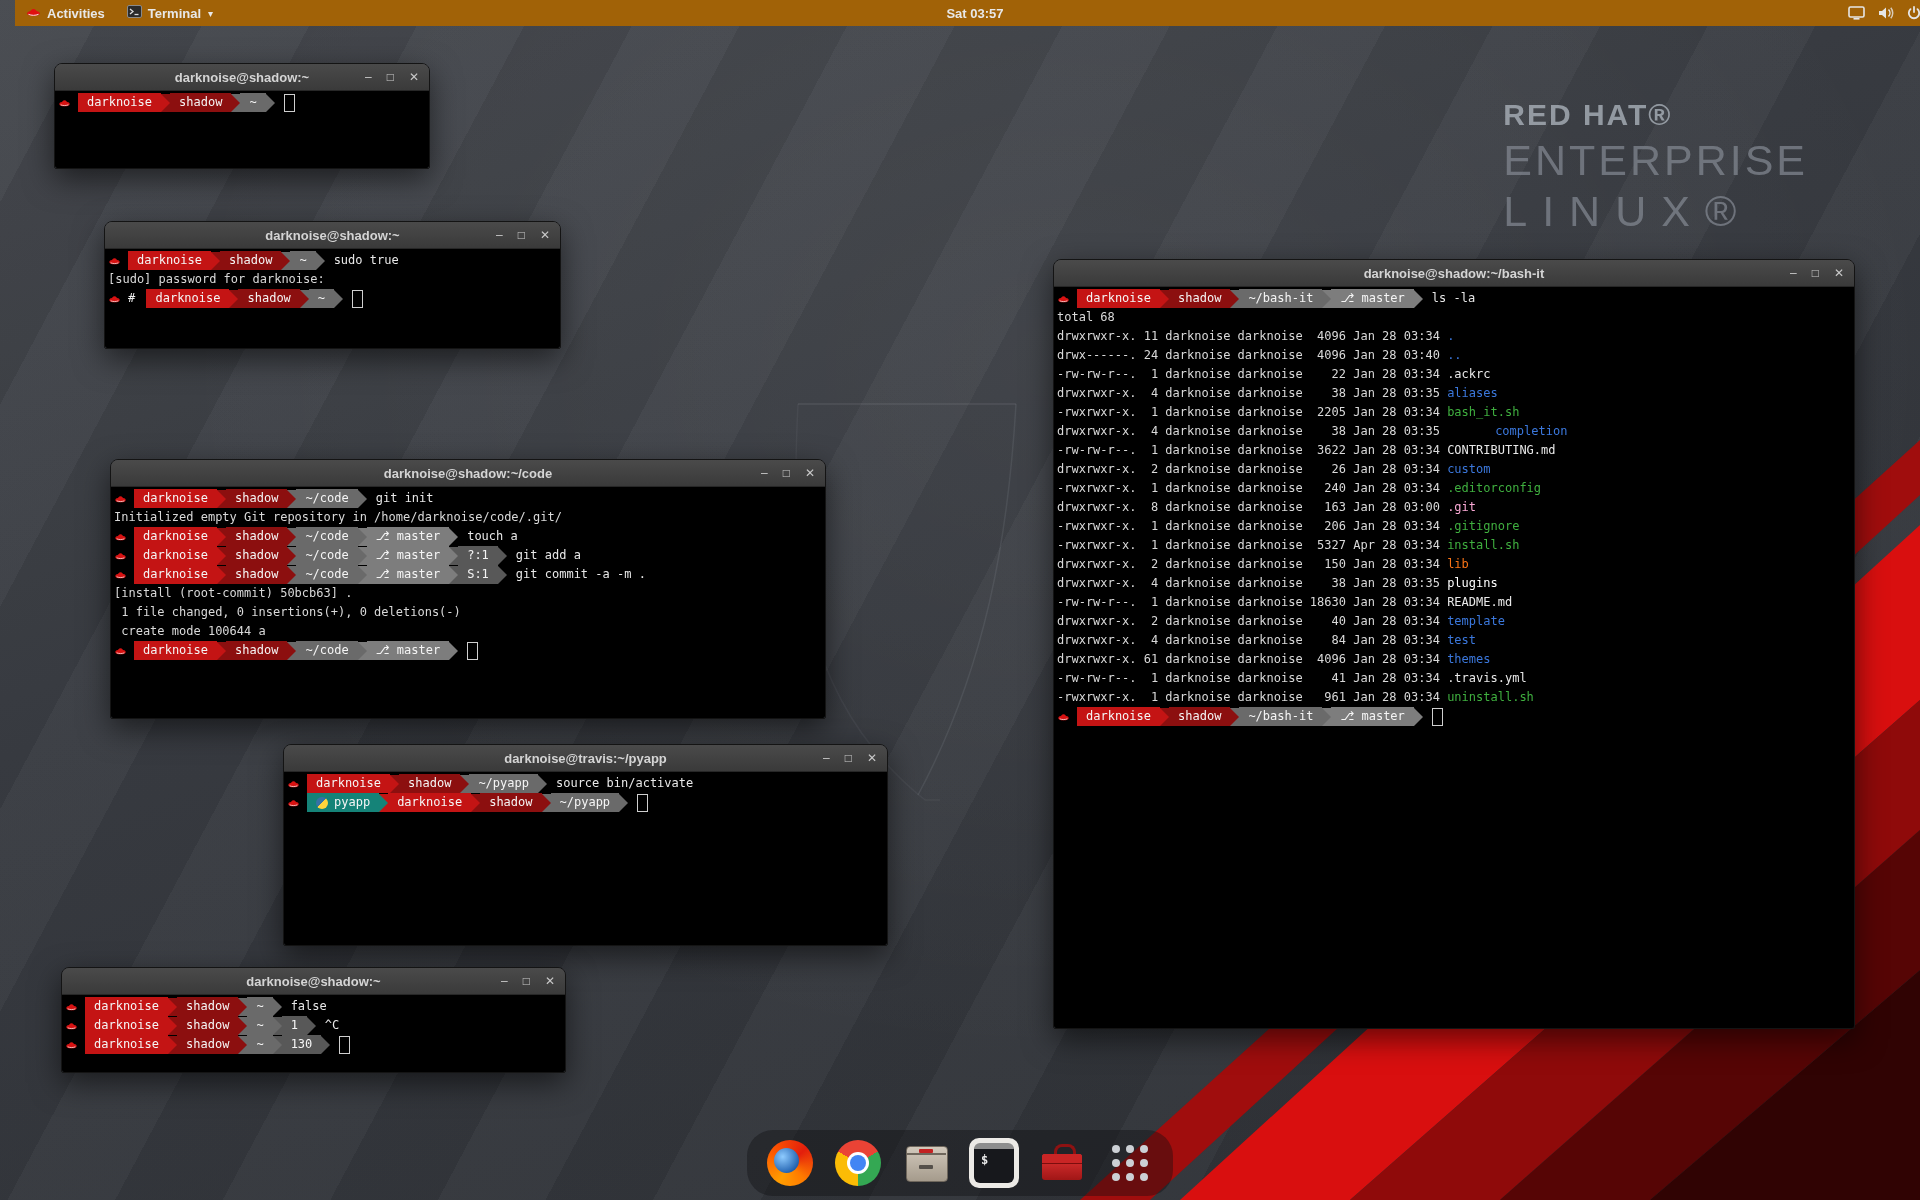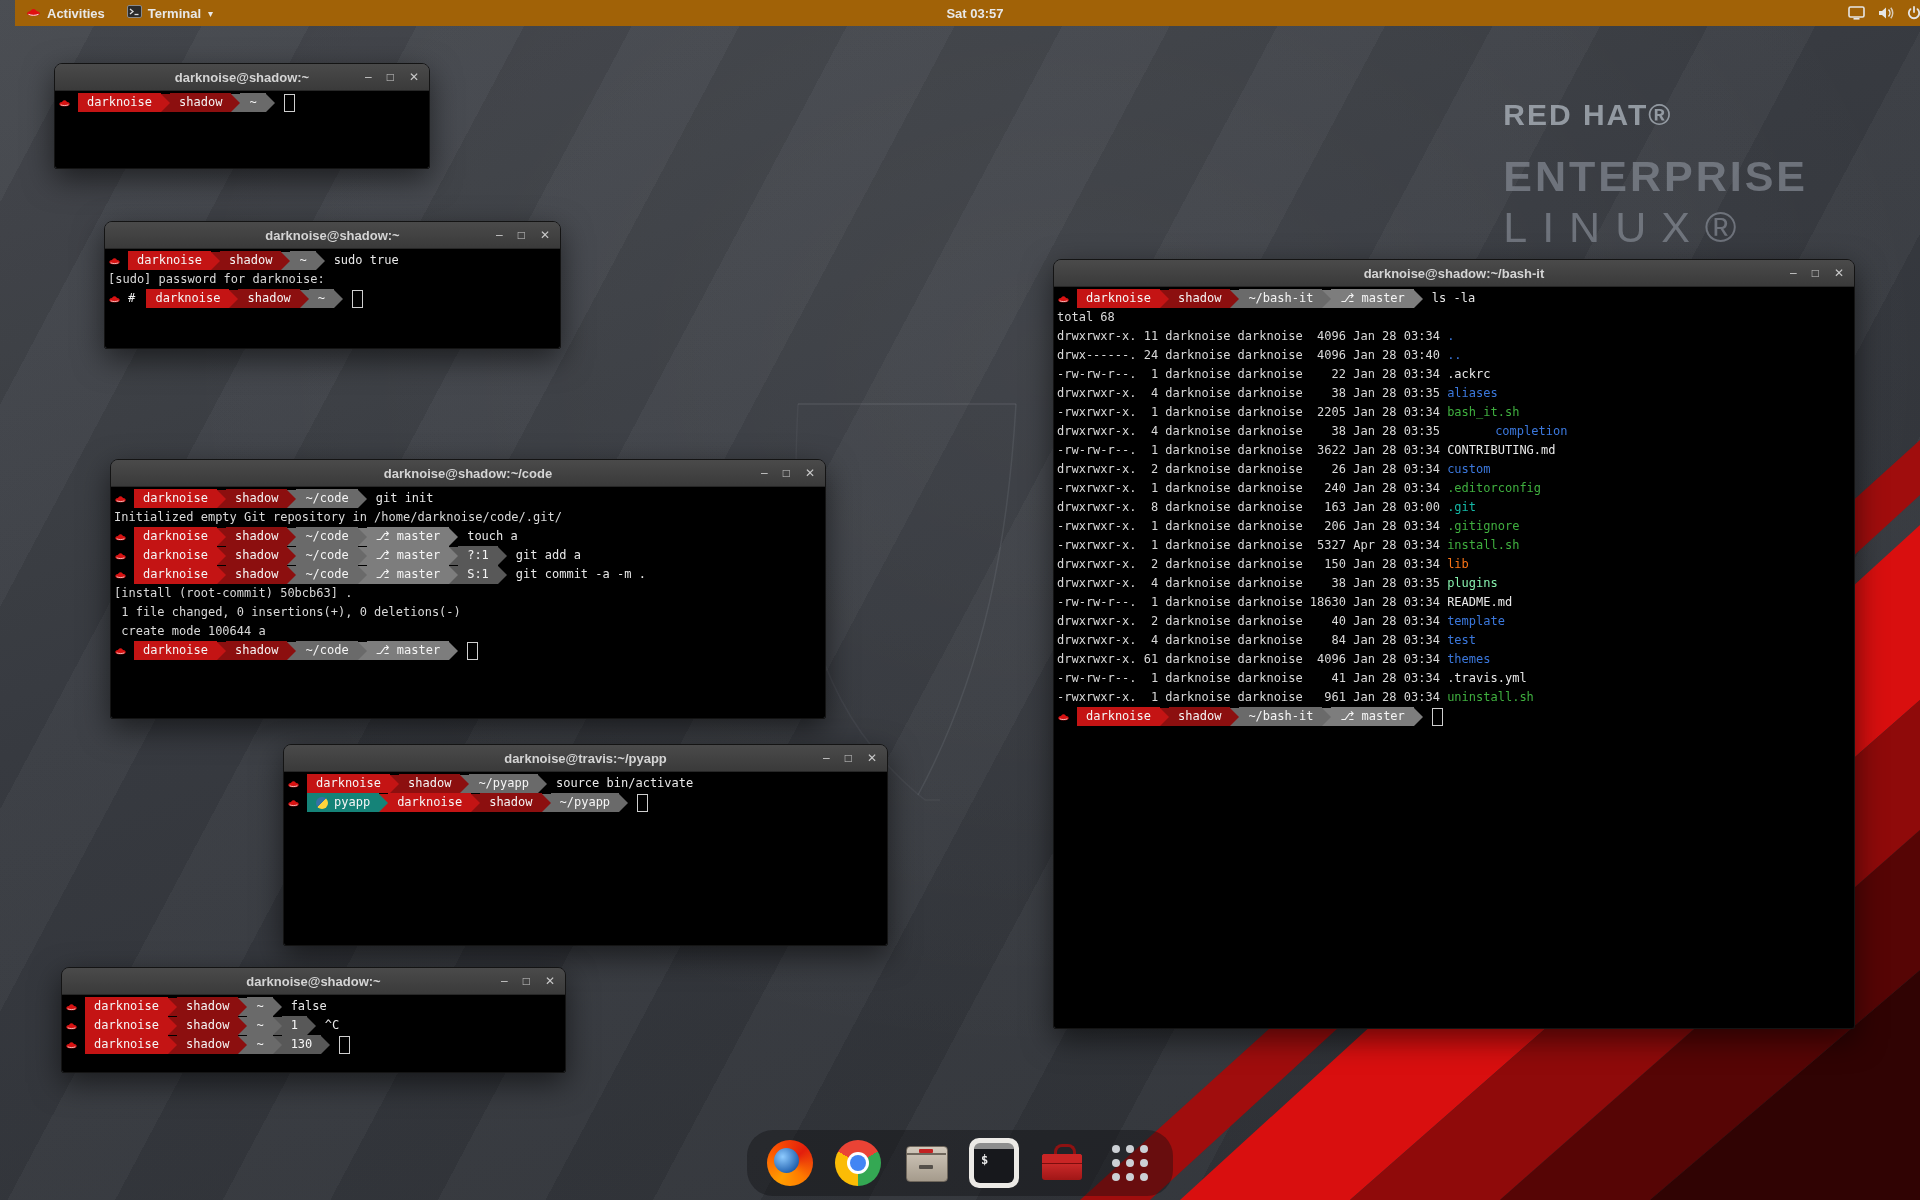--- a/index.html
+++ b/index.html
@@ -22,21 +22,21 @@
   .tb-left{display:flex;align-items:center;height:100%;}
   .tb-item{display:flex;align-items:center;gap:6px;padding:0 11px;height:100%;cursor:default;}
   .caret{font-size:10px;font-weight:normal;margin-left:1px;}
   .tb-clock{position:absolute;left:50%;transform:translateX(-50%);font-weight:bold;}
   .tb-right{margin-left:auto;display:flex;align-items:center;gap:13px;padding:0 14px;height:100%;}
   .tray{display:flex;align-items:center;}
 
   
   #branding{position:absolute;right:112px;top:98px;text-align:left;user-select:none;}
   #branding .b1{font-size:30px;font-weight:bold;color:rgba(162,169,178,.85);letter-spacing:2px;}
-  #branding .b2{font-size:43px;color:rgba(128,134,143,.75);letter-spacing:3px;margin-top:20px;font-weight:bold;}
+  #branding .b2{font-size:43px;color:rgba(128,134,143,.75);letter-spacing:3px;margin-top:4px;}
   #branding .b3{font-size:43px;color:rgba(128,134,143,.75);letter-spacing:15px;margin-top:2px;}
 
   
   .twin{position:absolute;border:1px solid #141414;border-radius:8px 8px 2px 2px;
     box-shadow:0 10px 30px rgba(0,0,0,.55);}
   .titlebar{height:26px;border-radius:7px 7px 0 0;position:relative;
     background:linear-gradient(#4a4a4a,#3a3a3a);border-bottom:1px solid #272727;
     display:flex;align-items:center;justify-content:center;}
   .wtitle{font-size:13px;font-weight:bold;color:#d4d4d4;}
   .wbtns{position:absolute;right:10px;top:0;height:100%;display:flex;align-items:center;gap:15px;}
@@ -317,25 +317,25 @@
         <div class="tline"><span class="out">total 68</span></div>
         <div class="tline"><span class="out">drwxrwxr-x. 11 darknoise darknoise  4096 Jan 28 03:34 </span><span class="out" style="color: rgb(59, 120, 221);">.</span></div>
         <div class="tline"><span class="out">drwx------. 24 darknoise darknoise  4096 Jan 28 03:40 </span><span class="out" style="color: rgb(59, 120, 221);">..</span></div>
         <div class="tline"><span class="out">-rw-rw-r--.  1 darknoise darknoise    22 Jan 28 03:34 </span><span class="out" style="color: rgb(232, 232, 232);">.ackrc</span></div>
         <div class="tline"><span class="out">drwxrwxr-x.  4 darknoise darknoise    38 Jan 28 03:35 </span><span class="out" style="color: rgb(59, 120, 221);">aliases</span></div>
         <div class="tline"><span class="out">-rwxrwxr-x.  1 darknoise darknoise  2205 Jan 28 03:34 </span><span class="out" style="color: rgb(63, 175, 63);">bash_it.sh</span></div>
         <div class="tline"><span class="out">drwxrwxr-x.  4 darknoise darknoise    38 Jan 28 03:35 </span><span class="out" style="color: rgb(59, 120, 221); margin-left: 48px;">completion</span></div>
         <div class="tline"><span class="out">-rw-rw-r--.  1 darknoise darknoise  3622 Jan 28 03:34 </span><span class="out" style="color: rgb(232, 232, 232);">CONTRIBUTING.md</span></div>
         <div class="tline"><span class="out">drwxrwxr-x.  2 darknoise darknoise    26 Jan 28 03:34 </span><span class="out" style="color: rgb(59, 120, 221);">custom</span></div>
         <div class="tline"><span class="out">-rwxrwxr-x.  1 darknoise darknoise   240 Jan 28 03:34 </span><span class="out" style="color: rgb(63, 175, 63);">.editorconfig</span></div>
-        <div class="tline"><span class="out">drwxrwxr-x.  8 darknoise darknoise   163 Jan 28 03:00 </span><span class="out" style="color: #14b8a6;">.git</span></div>
+        <div class="tline"><span class="out">drwxrwxr-x.  8 darknoise darknoise   163 Jan 28 03:00 </span><span class="out" style="color: #f9a8d4;">.git</span></div>
         <div class="tline"><span class="out">-rwxrwxr-x.  1 darknoise darknoise   206 Jan 28 03:34 </span><span class="out" style="color: rgb(63, 175, 63);">.gitignore</span></div>
         <div class="tline"><span class="out">-rwxrwxr-x.  1 darknoise darknoise  5327 Apr 28 03:34 </span><span class="out" style="color: rgb(63, 175, 63);">install.sh</span></div>
         <div class="tline"><span class="out">drwxrwxr-x.  2 darknoise darknoise   150 Jan 28 03:34 </span><span class="out" style="color: #f97316;">lib</span></div>
-        <div class="tline"><span class="out">drwxrwxr-x.  4 darknoise darknoise    38 Jan 28 03:35 </span><span class="out" style="color: #86efac;">plugins</span></div>
+        <div class="tline"><span class="out">drwxrwxr-x.  4 darknoise darknoise    38 Jan 28 03:35 </span><span class="out" style="color: #ffffff;">plugins</span></div>
         <div class="tline"><span class="out">-rw-rw-r--.  1 darknoise darknoise 18630 Jan 28 03:34 </span><span class="out" style="color: rgb(232, 232, 232);">README.md</span></div>
         <div class="tline"><span class="out">drwxrwxr-x.  2 darknoise darknoise    40 Jan 28 03:34 </span><span class="out" style="color: rgb(59, 120, 221);">template</span></div>
         <div class="tline"><span class="out">drwxrwxr-x.  4 darknoise darknoise    84 Jan 28 03:34 </span><span class="out" style="color: rgb(59, 120, 221);">test</span></div>
         <div class="tline"><span class="out">drwxrwxr-x. 61 darknoise darknoise  4096 Jan 28 03:34 </span><span class="out" style="color: rgb(59, 120, 221);">themes</span></div>
         <div class="tline"><span class="out">-rw-rw-r--.  1 darknoise darknoise    41 Jan 28 03:34 </span><span class="out" style="color: rgb(232, 232, 232);">.travis.yml</span></div>
         <div class="tline"><span class="out">-rwxrwxr-x.  1 darknoise darknoise   961 Jan 28 03:34 </span><span class="out" style="color: rgb(63, 175, 63);">uninstall.sh</span></div>
         <div class="tline"><span class="hat"><svg viewBox="0 0 16 16" width="13" height="13">
               <ellipse cx="8" cy="9.8" rx="6.4" ry="2.8" fill="#d81212"></ellipse>
               <path d="M4.4 9.6c.2-2.4 1.5-4.4 3.6-4.4s3.4 2 3.6 4.4" fill="#d81212"></path>
               <path d="M3.2 10.8c3 1.3 6.6 1.3 9.6 0" stroke="#f5f5f5" stroke-width=".9" fill="none"></path>

